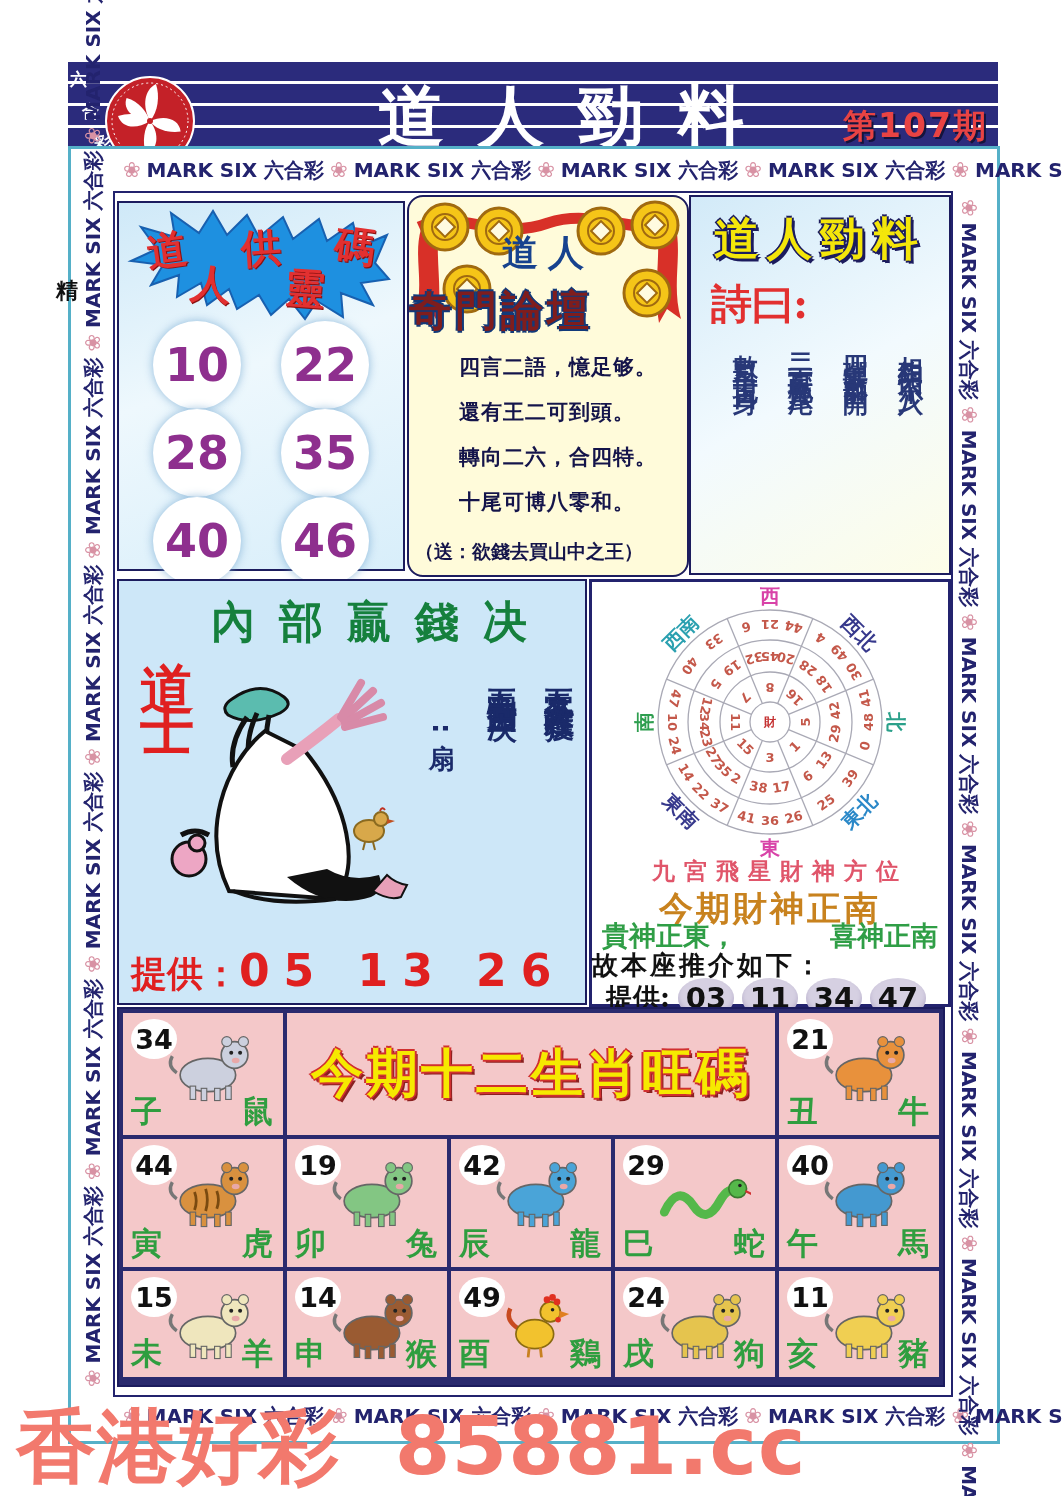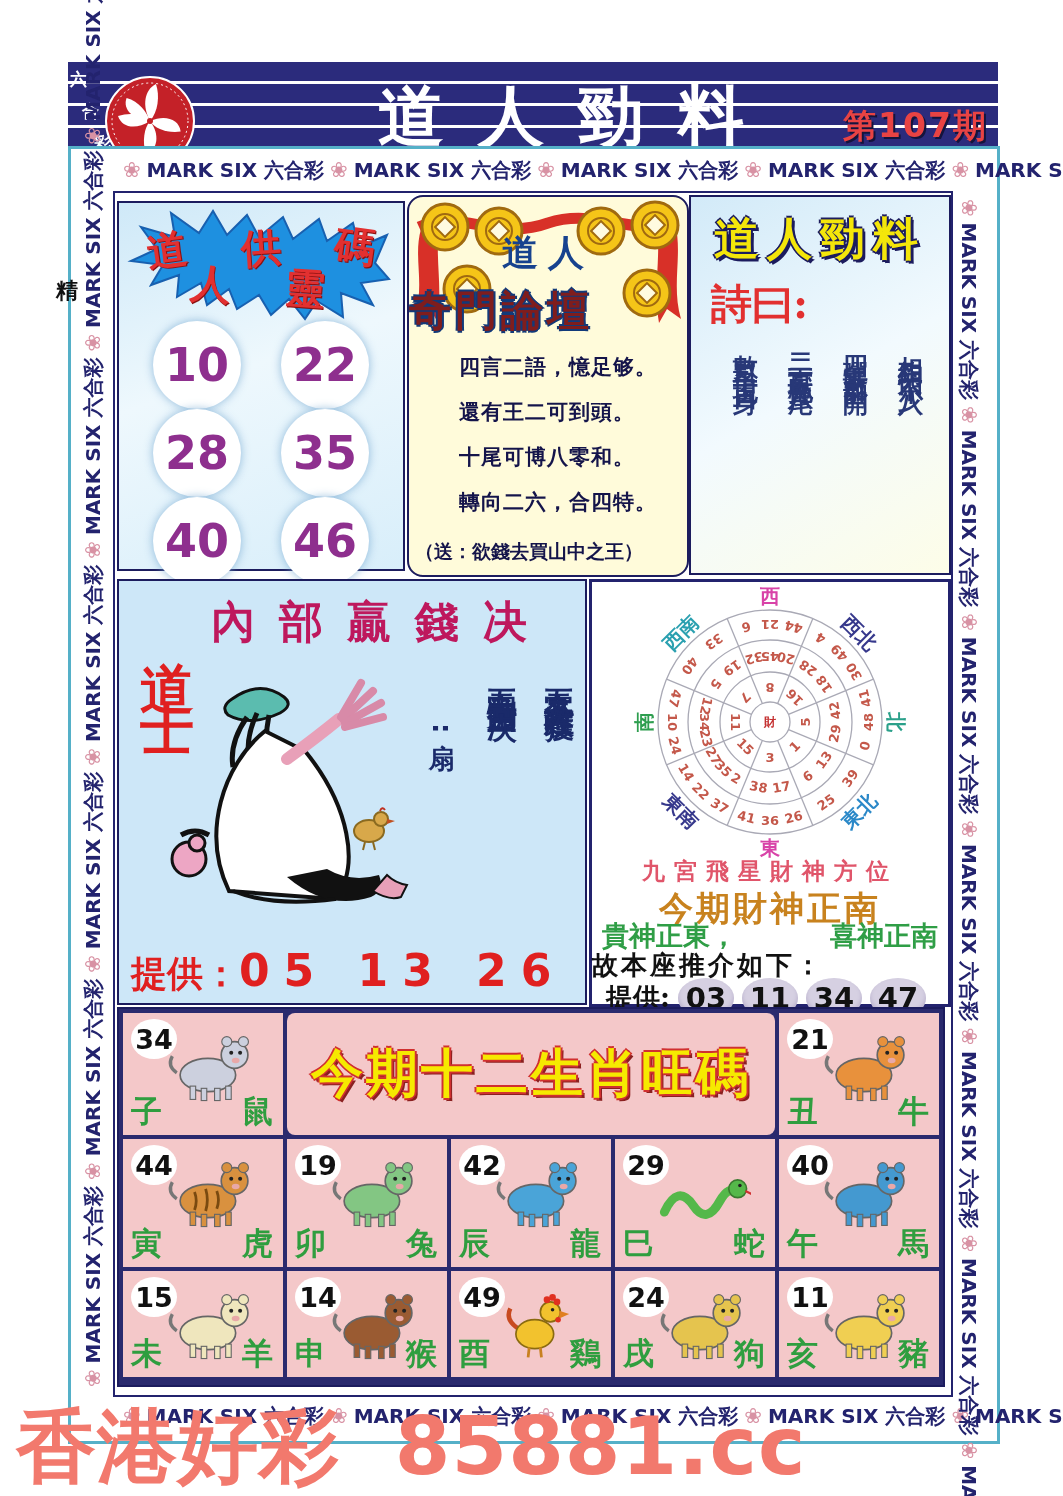--- a/index.html
+++ b/index.html
@@ -54,53 +54,53 @@
   .p3 .title{margin-top:12px;text-align:center;color:#f4e60a;font-size:45px;font-weight:bold;letter-spacing:8px;
       font-family:"DejaVu Serif","Liberation Serif",serif;
       text-shadow:-2px 0 #1c1c5e,2px 0 #1c1c5e,0 -2px #1c1c5e,0 2px #1c1c5e,3px 3px 0 #1c1c5e;}
   .p3 .label{margin:8px 0 0 20px;color:#e23030;font-size:41px;font-weight:bold;font-family:"DejaVu Serif","Liberation Serif",serif;}
   .p3 .cols{position:absolute;left:0;right:22px;top:138px;height:232px;writing-mode:vertical-rl;
       font-family:"DejaVu Serif","Liberation Serif",serif;color:#283878;font-size:25px;font-weight:bold;letter-spacing:6px;}
   .p3 .cols div{margin-left:22px;}
 
   
   .p4{position:absolute;left:2px;top:386px;width:466px;height:422px;border:2px solid #1c1c5e;background:#cde7f8;}
-  .p4 .headline{position:absolute;left:92px;top:12px;color:#be185d;font-size:44px;font-weight:bold;letter-spacing:24px;
+  .p4 .headline{position:absolute;left:92px;top:12px;color:#15803d;font-size:44px;font-weight:bold;letter-spacing:24px;
       font-family:"DejaVu Serif","Liberation Serif",serif;white-space:nowrap;text-align:right;}
   .p4 .side{position:absolute;left:12px;top:38px;color:#e02020;font-size:54px;font-weight:bold;
       font-family:"DejaVu Serif","Liberation Serif",serif;writing-mode:vertical-rl;letter-spacing:40px;}
   .p4 .fan{position:absolute;left:306px;top:142px;writing-mode:vertical-rl;color:#1a2a6a;font-size:26px;font-weight:bold;}
   .p4 .cols{position:absolute;right:6px;top:84px;height:310px;writing-mode:vertical-rl;
       font-family:"DejaVu Serif","Liberation Serif",serif;color:#1a2a6a;font-size:30px;font-weight:bold;letter-spacing:4px;}
   .p4 .cols div{margin-left:16px;}
   .p4 .figure{position:absolute;left:18px;top:66px;width:300px;height:300px;}
   .p4 .provide{position:absolute;left:12px;bottom:4px;color:#e02020;font-weight:bold;white-space:nowrap;}
   .p4 .provide .lb{font-size:36px;}
   .p4 .provide .nums{font-size:44px;letter-spacing:14px;}
 
   
   .p5{position:absolute;left:474px;top:386px;width:356px;height:422px;border:3px solid #23236e;background:#fff;}
   .p5 .wheel{position:absolute;left:8px;top:2px;width:340px;height:272px;}
-  .p5 .caption{position:absolute;top:274px;width:100%;text-align:center;color:#e0556a;font-size:23px;font-weight:bold;letter-spacing:9px;}
+  .p5 .caption{position:absolute;top:274px;width:100%;text-align:center;color:#e0556a;font-size:23px;font-weight:bold;letter-spacing:9px;margin-left:10px;}
   .p5 .god{position:absolute;top:304px;width:100%;text-align:center;color:#c8821e;font-size:34px;font-weight:bold;letter-spacing:3px;}
   .p5 .nobles{position:absolute;top:336px;left:10px;right:10px;display:flex;justify-content:space-between;color:#2f9e46;font-size:27px;font-weight:bold;}
   .p5 .rec{position:absolute;top:366px;width:100%;text-align:left;color:#111;font-size:26px;font-weight:bold;
       font-family:"DejaVu Serif","Liberation Serif",serif;letter-spacing:3px;}
   .p5 .provrow{position:absolute;top:396px;left:14px;display:flex;align-items:center;gap:8px;color:#111;font-size:27px;font-weight:bold;
       font-family:"DejaVu Serif","Liberation Serif",serif;}
   .p5 .badge{display:inline-flex;width:56px;height:40px;border-radius:50%;background:#d6d0e2;box-shadow:inset 0 -3px 4px #b8b0cc;
       align-items:center;justify-content:center;font-size:29px;font-weight:bold;color:#111;font-family:"DejaVu Sans","Liberation Sans",sans-serif;}
 
   
   .zgrid{position:absolute;left:2px;top:814px;width:828px;height:380px;background:#2a2a6e;border:2px solid #1c1c5e;
       display:grid;grid-template-columns:repeat(5,1fr);grid-template-rows:122px 128px 106px;gap:4px;padding:4px;box-sizing:border-box;}
   .zcell{position:relative;background:#f4c8c9;}
   .ztitle{grid-column:span 3;background:#f4c8c9;display:flex;align-items:center;justify-content:center;
       color:#f6ea00;font-size:52px;font-weight:bold;letter-spacing:3px;white-space:nowrap;
-      text-shadow:-2px 0 #d03030,2px 0 #d03030,0 -2px #d03030,0 2px #d03030,3px 3px 0 #8a2020;border-radius:8px;}
+      text-shadow:-2px 0 #d03030,2px 0 #d03030,0 -2px #d03030,0 2px #d03030,3px 3px 0 #8a2020;}
   .zbadge{position:absolute;left:8px;top:6px;width:46px;height:40px;border-radius:50%;background:#fff;
       display:flex;align-items:center;justify-content:center;font-size:27px;font-weight:bold;color:#111;}
   .zanimal{position:absolute;left:50%;top:12px;transform:translateX(-44%);width:100px;height:80px;}
   .zbranch{position:absolute;left:8px;bottom:2px;color:#2f9e3f;font-size:31px;font-weight:bold;font-family:"DejaVu Serif","Liberation Serif",serif;}
   .zname{position:absolute;right:10px;bottom:2px;color:#2f9e3f;font-size:31px;font-weight:bold;font-family:"DejaVu Serif","Liberation Serif",serif;}
 
   
   .banner{position:absolute;left:16px;top:1394px;color:#f2796d;font-size:80px;font-weight:bold;letter-spacing:1px;
       word-spacing:26px;white-space:nowrap;z-index:5;}
   .stray{position:absolute;left:56px;top:276px;color:#111;font-size:22px;font-weight:bold;z-index:6;}
@@ -196,22 +196,22 @@
               <circle r="13" fill="none" stroke="#a06a10" stroke-width="2"></circle>
               <rect x="-7" y="-7" width="14" height="14" fill="#fffbe0" stroke="#a06a10" stroke-width="2" transform="rotate(45)"></rect>
             </g>
         </g>
       </svg>
       <div class="t1 serif">道人</div>
       <div class="t2 serif">奇門論壇</div>
       <div class="poem">
         <div>四言二語，憶足够。</div>
         <div>還有王二可到頭。</div>
+        <div>轉向二六，合四特。</div>
         <div>十尾可博八零和。</div>
-        <div>轉向二六，合四特。</div>
       </div>
       <div class="foot">（送：欲錢去買山中之王）</div>
     </div>
 
     <div class="p3">
       <div class="title">道人勁料</div>
       <div class="label">詩曰:</div>
       <div class="cols" id="jl-cols">
           <div>相約二四不少八</div>
           <div>四彈零數引四開</div>

